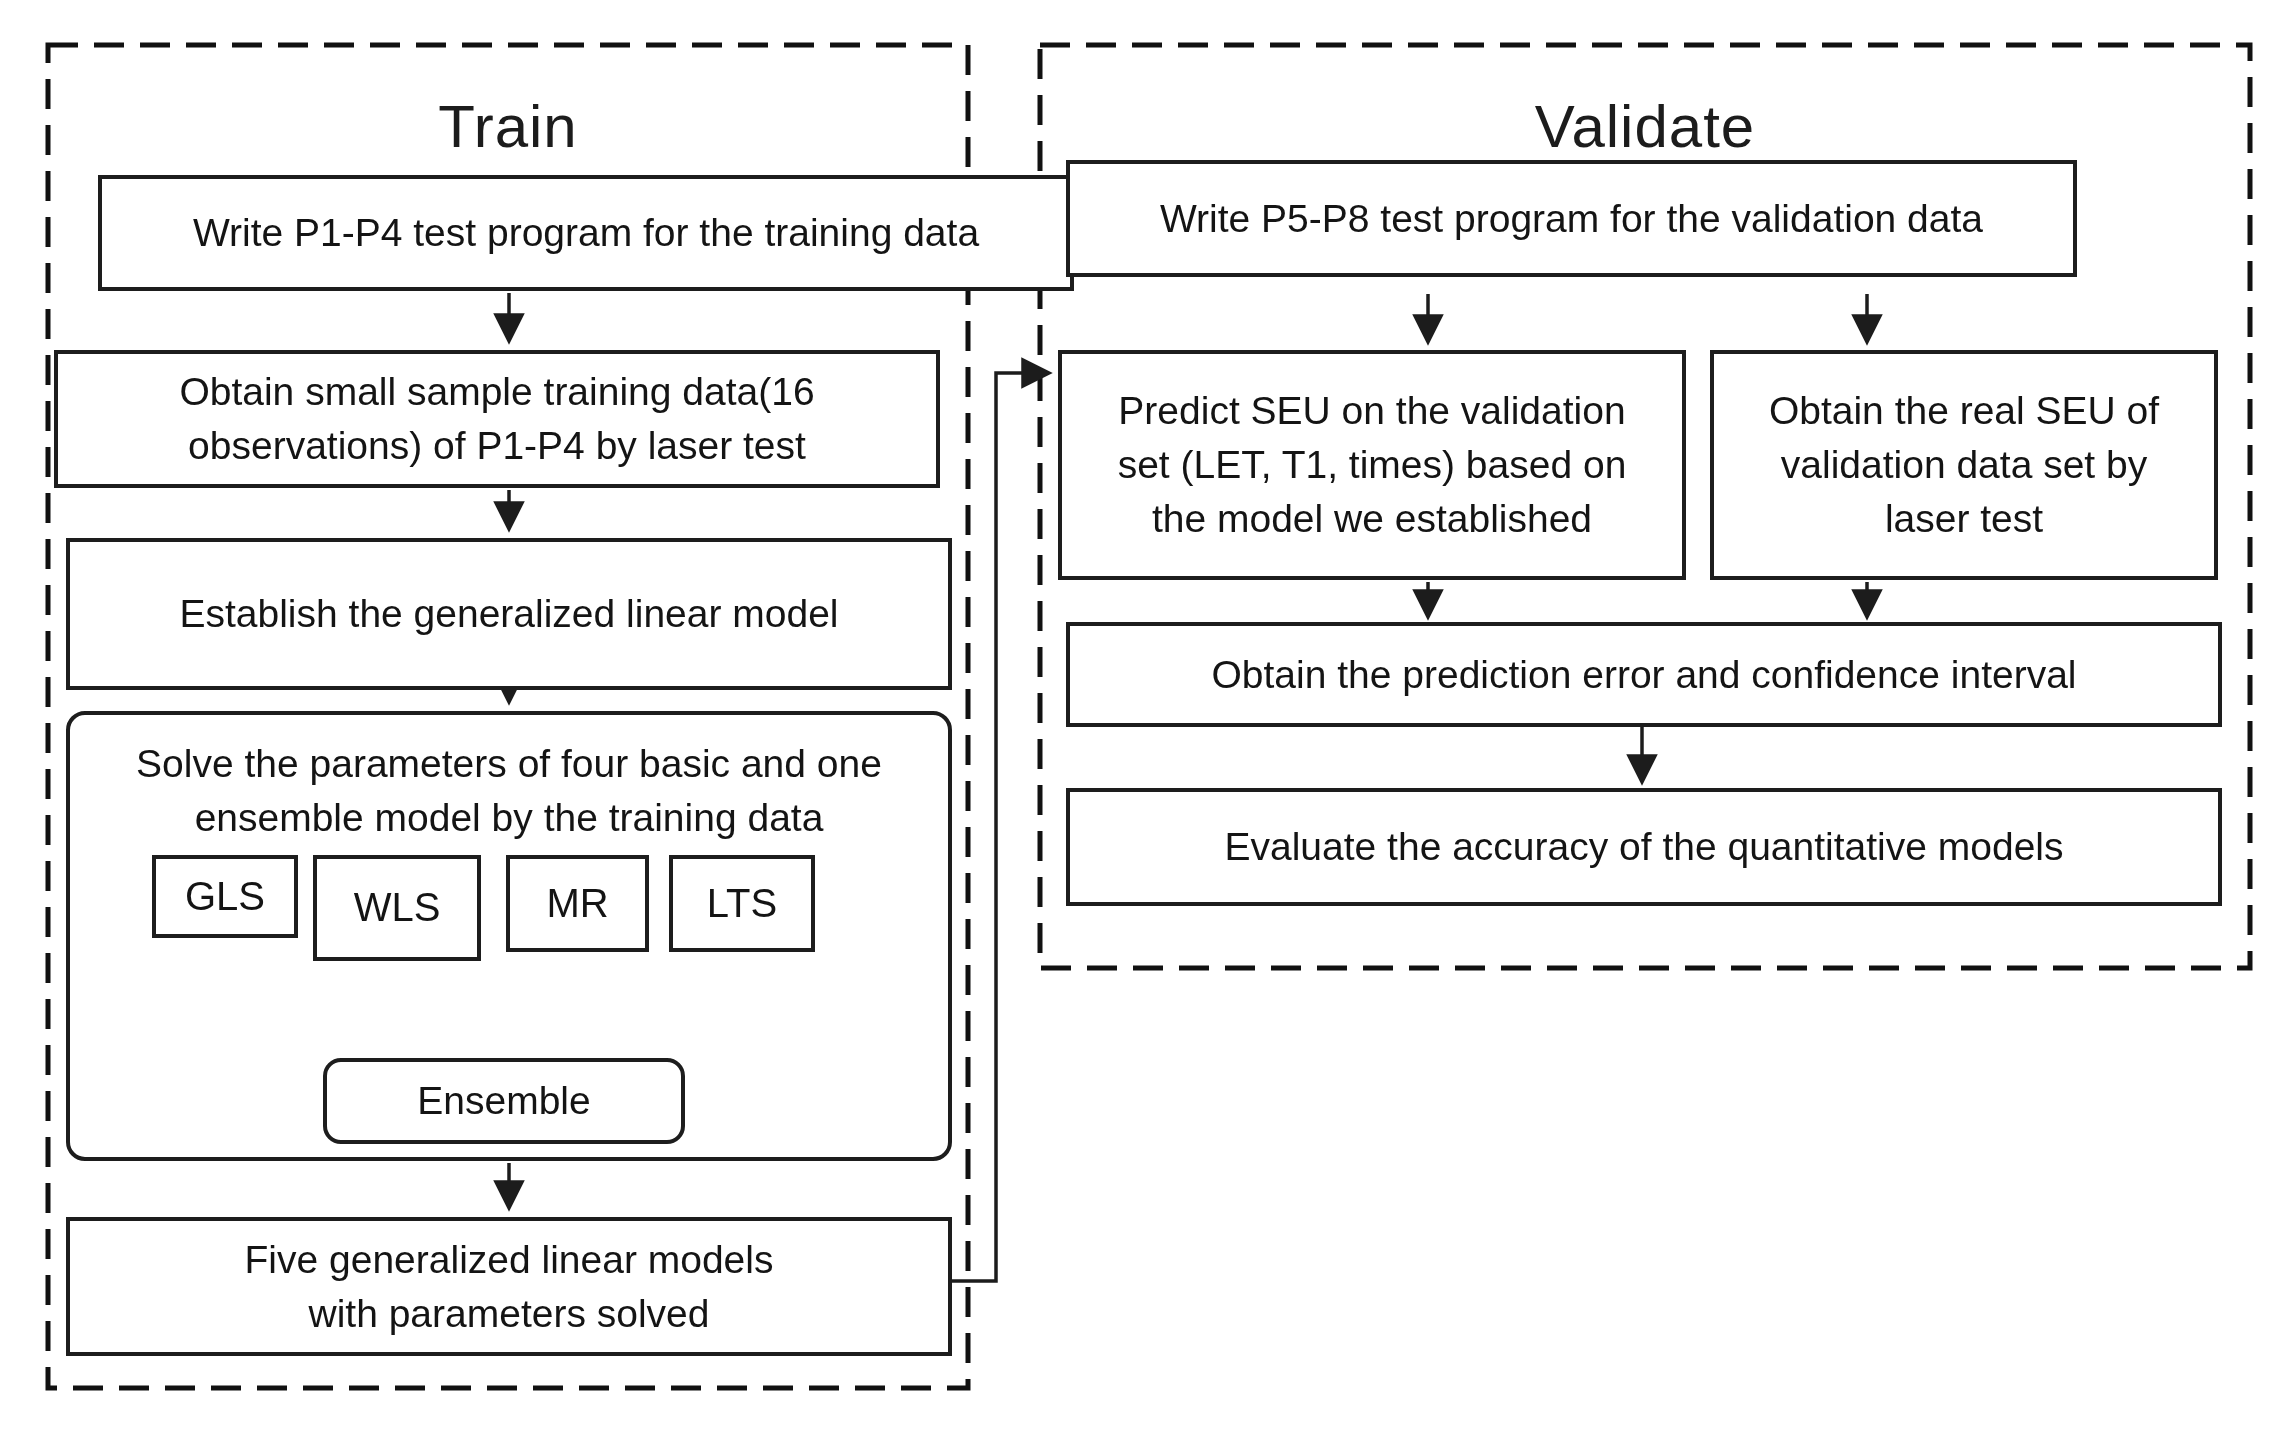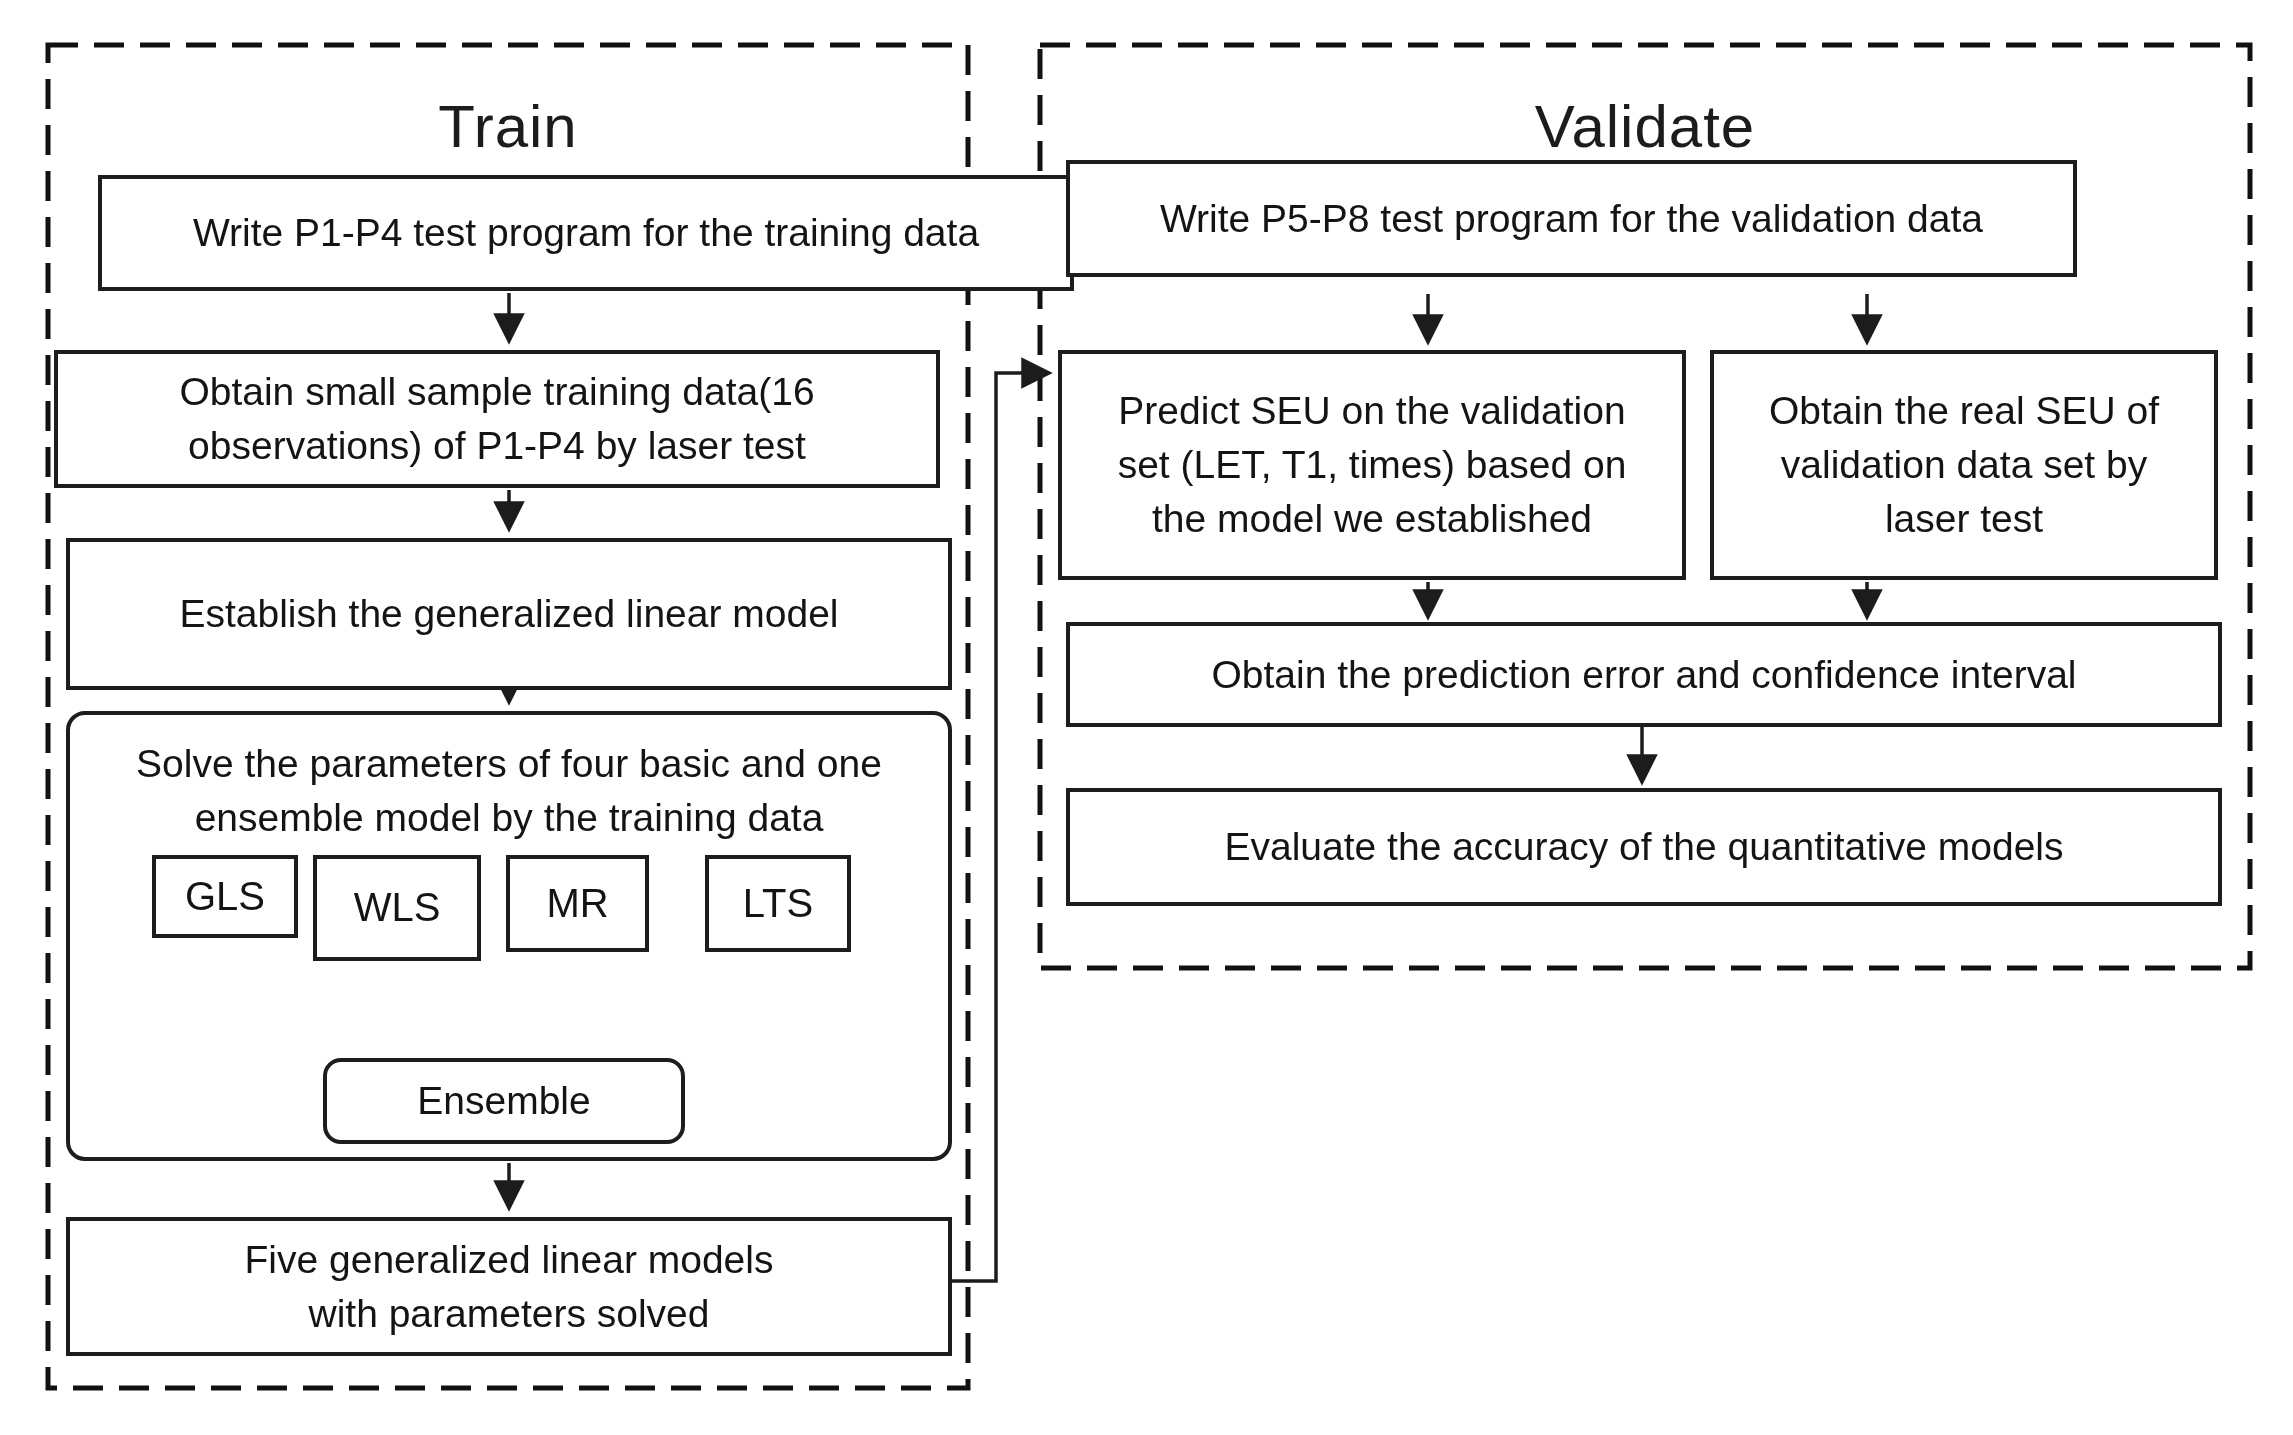--- a/index.html
+++ b/index.html
@@ -106,21 +106,21 @@
   <div class="box" style="left:66px; top:538px; width:886px; height:152px;">Establish the generalized linear model</div>
 
   <div class="box top-align" style="left:66px; top:711px; width:886px; height:450px;">
     <span>Solve the parameters of four basic and one</span>
     <span>ensemble model by the training data</span>
   </div>
 
   <div class="box inner small-model" style="left:152px; top:855px; width:146px; height:83px;">GLS</div>
   <div class="box inner small-model" style="left:313px; top:855px; width:168px; height:106px;">WLS</div>
   <div class="box inner small-model" style="left:506px; top:855px; width:143px; height:97px;">MR</div>
-  <div class="box inner small-model" style="left:705px; top:855px; width:146px; height:97px;">LTS</div>
+  <div class="box inner small-model" style="left:669px; top:855px; width:146px; height:97px;">LTS</div>
 
   <div class="box inner" style="left:323px; top:1058px; width:362px; height:86px;border-radius:18px;">Ensemble</div>
 
   <div class="box" style="left:66px; top:1217px; width:886px; height:139px;">
     <span>Five generalized linear models</span>
     <span>with parameters solved</span>
   </div>
 
   <div class="section-title" style="left:1040px; top:92px; width:1210px;">Validate</div>
 

